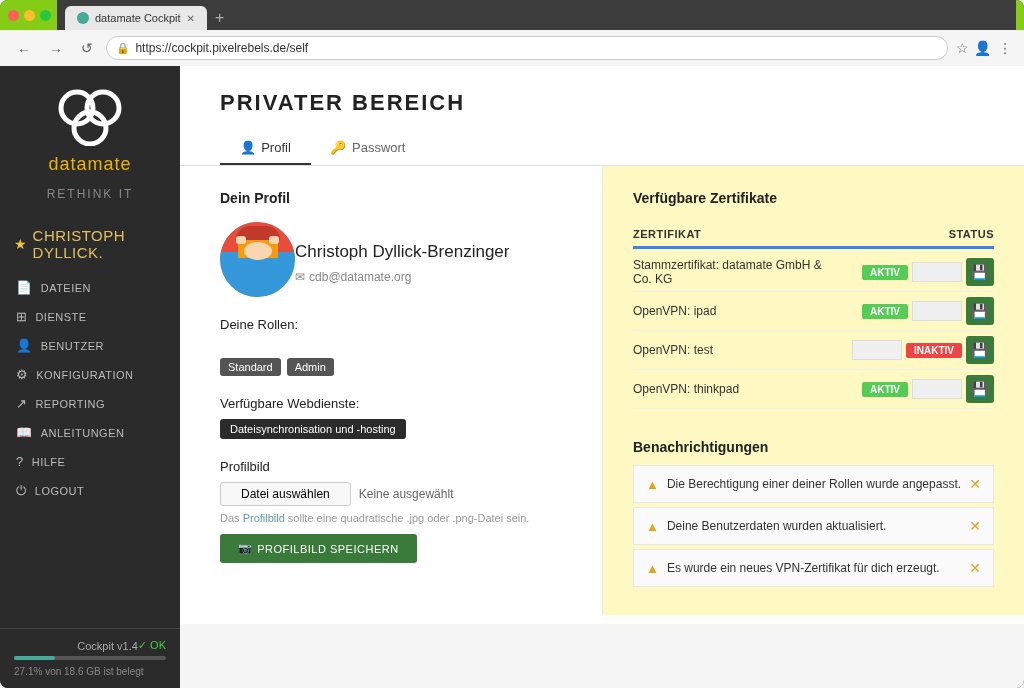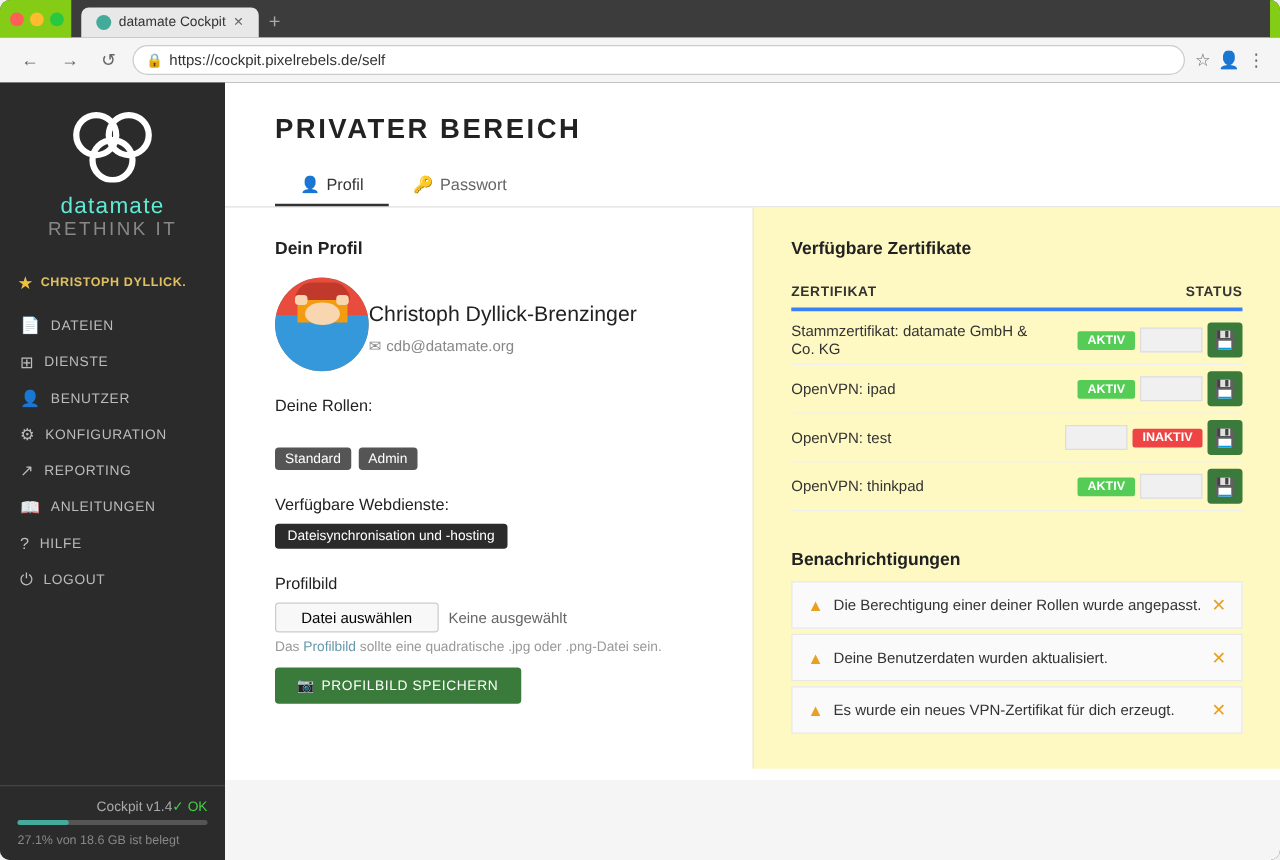--- a/index.html
+++ b/index.html
@@ -24,25 +24,25 @@
     .lock-icon { color: #4a4; font-size: 11px; }
     .addr-icons { display: flex; gap: 6px; align-items: center; color: #666; font-size: 14px; }
 
     
     .app-layout { display: flex; flex: 1; overflow: hidden; }
 
     
     .sidebar { width: 180px; background: #2b2b2b; color: #ccc; display: flex; flex-direction: column; flex-shrink: 0; }
     .logo-area { padding: 20px; display: flex; flex-direction: column; align-items: center; }
     .logo-svg { width: 70px; height: 60px; margin-bottom: 8px; }
-    .brand-name { color: #5eead4; font-size: 18px; font-weight: 300; letter-spacing: 1px; }
-    .brand-tagline { color: #888; font-size: 15px; letter-spacing: 2px; text-transform: uppercase; }
+    .brand-name { color: #eab308; font-size: 18px; font-weight: 300; letter-spacing: 1px; }
+    .brand-tagline { color: #888; font-size: 12px; letter-spacing: 2px; text-transform: uppercase; margin-top: 12px; }
     .user-section { padding: 6px 14px; display: flex; align-items: center; gap: 6px; }
     .user-icon-badge { color: #f0c040; font-size: 14px; }
-    .user-name { color: #e0c060; font-size: 10px; font-weight: bold; letter-spacing: 0.5px; text-transform: uppercase; }
+    .user-name { color: #e0c060; font-size: 15px; font-weight: normal; letter-spacing: 0.5px; text-transform: uppercase; }
     .nav-items { flex: 1; padding: 6px 0; }
     .nav-item { display: flex; align-items: center; gap: 8px; padding: 7px 16px; cursor: pointer; font-size: 11px; text-transform: uppercase; letter-spacing: 0.5px; color: #bbb; }
     .nav-item-icon { font-size: 13px; }
     .cockpit-info { padding: 10px 14px; border-top: 1px solid #444; }
     .cockpit-status { display: flex; justify-content: flex-end; align-items: center; font-size: 11px; color: #aaa; margin-bottom: 4px; }
     .ok-badge { color: #4c4; font-size: 11px; }
     .storage-bar { height: 4px; background: #555; border-radius: 2px; margin: 3px 0; }
     .storage-fill { height: 100%; background: #4a9; border-radius: 2px; width: 27%; }
     .storage-text { font-size: 10px; color: #888; }
 

